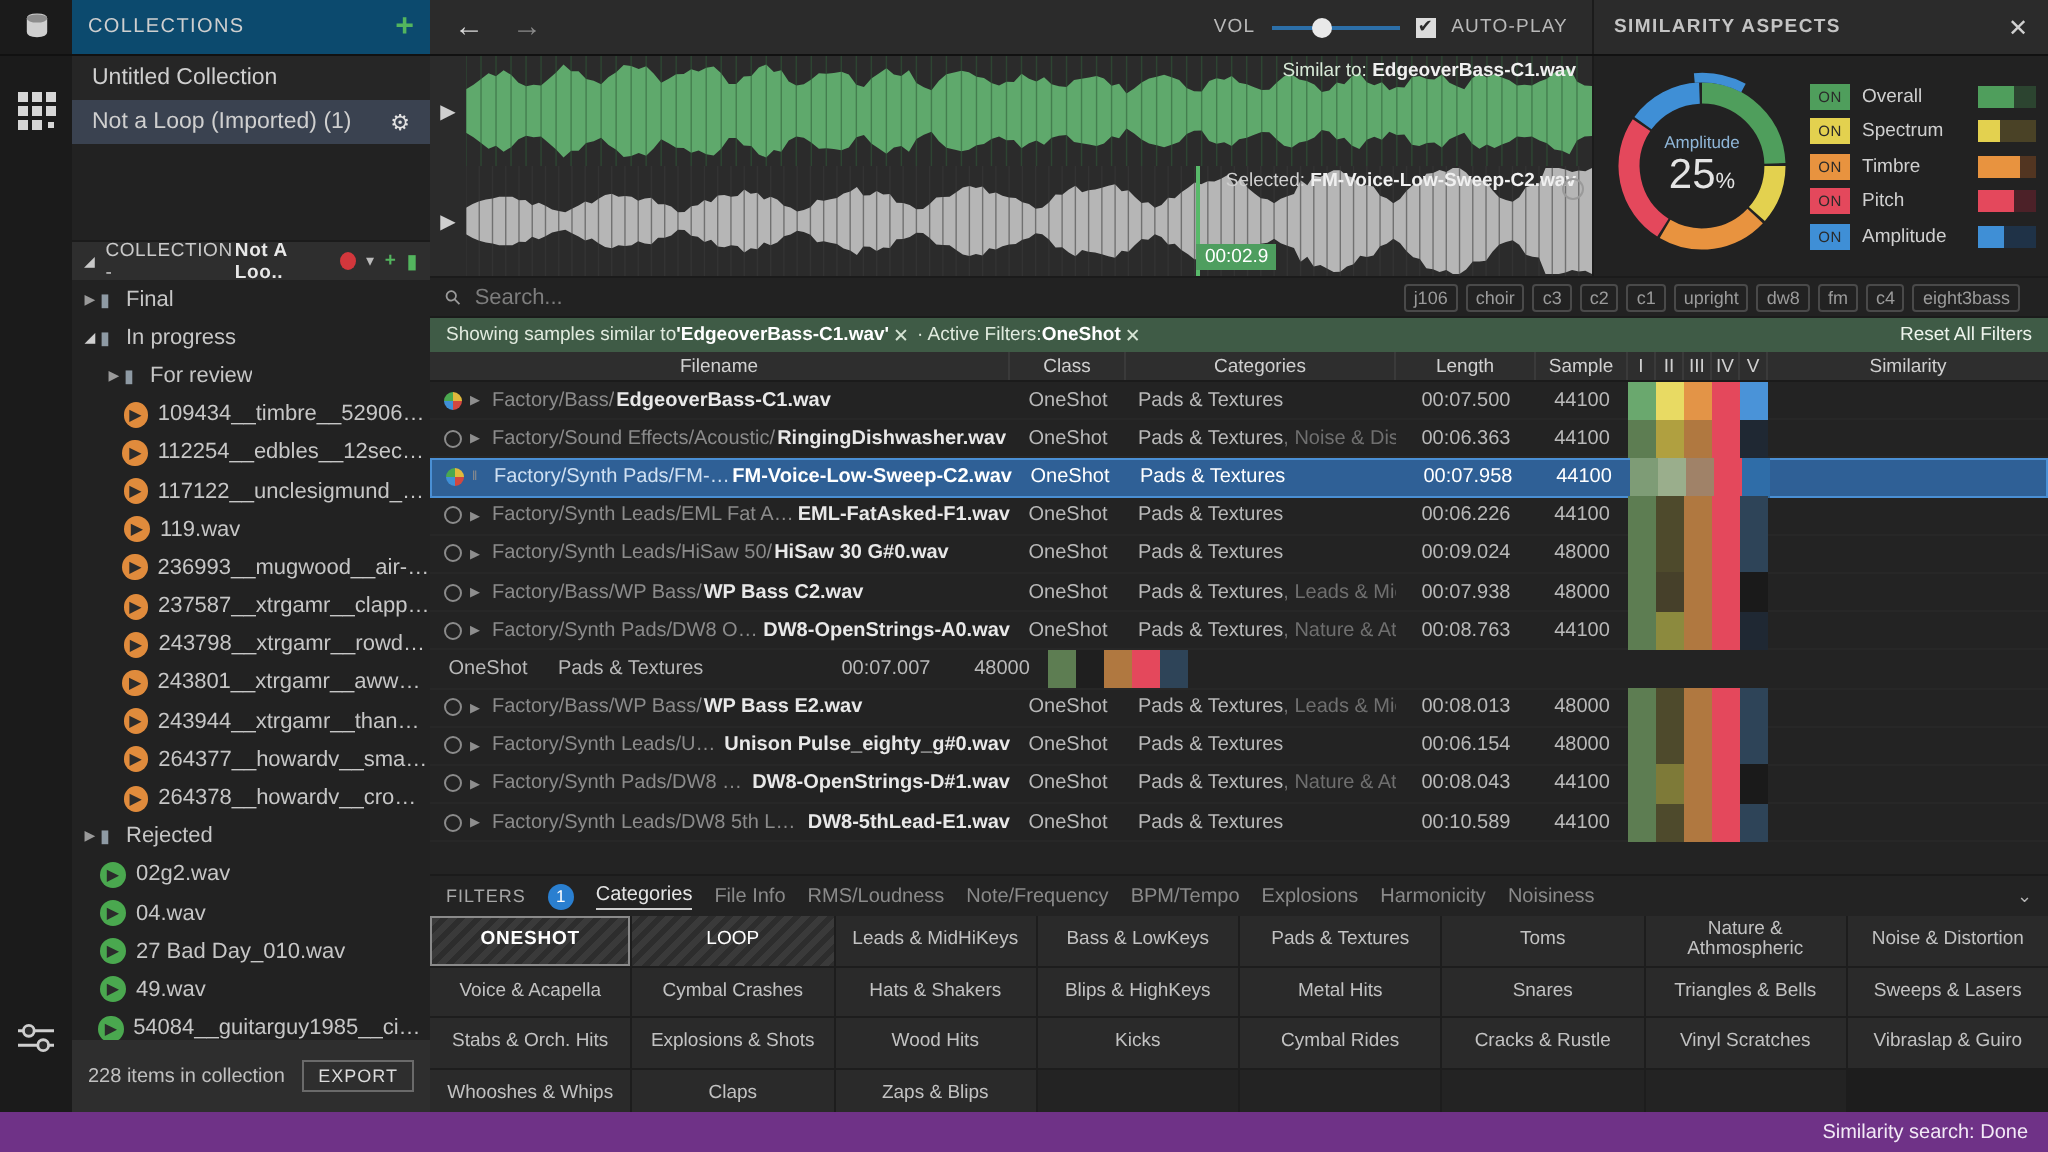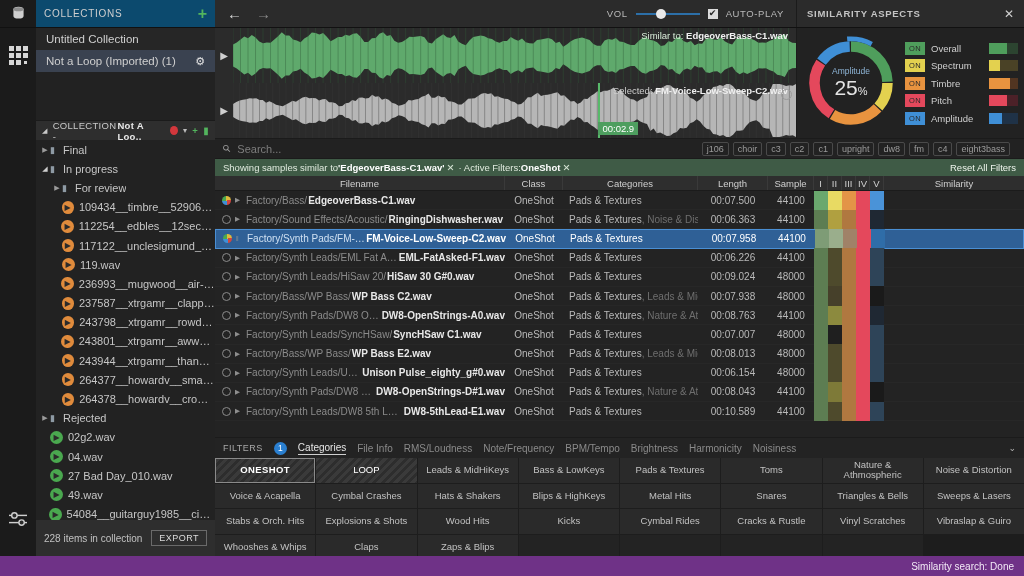--- a/index.html
+++ b/index.html
@@ -760,21 +760,21 @@
               <div class="td c-sim">
                 <div class="simbar">
                   <i style="width: 68%;"></i>
                 </div>
               </div>
             </div>
             <div class="trow">
               <div class="td c-name">
                 <span class="rowdot"></span>
                 <span class="rowcaret">▶</span>
-                <span class="pathdim">Factory/Synth Leads/HiSaw 20/ </span>
+                <span class="pathdim">Factory/Synth Leads/HiSaw 50/ </span>
                 <span class="fnbold">HiSaw 30 G#0.wav</span>
               </div>
               <div class="td c-class">OneShot</div>
               <div class="td c-cat">
                 <span>Pads &amp; Textures</span>
               </div>
               <div class="td c-len">00:09.024</div>
               <div class="td c-rate">48000</div>
               <div class="td c-sw" style="background: rgb(93, 125, 82);"></div>
               <div class="td c-sw" style="background: rgb(78, 74, 44);"></div>
@@ -831,26 +831,20 @@
               <div class="td c-sw" style="background: rgb(176, 120, 64);"></div>
               <div class="td c-sw" style="background: rgb(228, 72, 92);"></div>
               <div class="td c-sw" style="background: rgb(31, 40, 51);"></div>
               <div class="td c-sim">
                 <div class="simbar">
                   <i style="width: 67%;"></i>
                 </div>
               </div>
             </div>
             <div class="trow">
-              <div class="td c-name">
-                <span class="rowdot"></span>
-                <span class="rowcaret">▶</span>
-                <span class="pathdim">Factory/Synth Leads/SyncHSaw/ </span>
-                <span class="fnbold">SyncHSaw C1.wav</span>
-              </div>
               <div class="td c-class">OneShot</div>
               <div class="td c-cat">
                 <span>Pads &amp; Textures</span>
               </div>
               <div class="td c-len">00:07.007</div>
               <div class="td c-rate">48000</div>
               <div class="td c-sw" style="background: rgb(93, 125, 82);"></div>
               <div class="td c-sw" style="background: rgb(31, 31, 31);"></div>
               <div class="td c-sw" style="background: rgb(176, 120, 64);"></div>
               <div class="td c-sw" style="background: rgb(228, 72, 92);"></div>
@@ -964,21 +958,21 @@
 
       <div id="ftabs">
         <span class="flabel">FILTERS</span>
         <span class="badge">1</span>
         <div id="ftablist" style="display:flex;gap:11px;align-items:center">
             <span class="ftab active">Categories</span>
             <span class="ftab">File Info</span>
             <span class="ftab">RMS/Loudness</span>
             <span class="ftab">Note/Frequency</span>
             <span class="ftab">BPM/Tempo</span>
-            <span class="ftab">Brightness</span>
+            <span class="ftab">Explosions</span>
             <span class="ftab">Harmonicity</span>
             <span class="ftab">Noisiness</span>
           </div>
         <span class="chev">⌄</span>
       </div>
 
       <div id="catgrid">
           <div class="cbtn hatch on">ONESHOT</div>
           <div class="cbtn hatch">LOOP</div>
           <div class="cbtn">Leads &amp; MidHiKeys</div>

